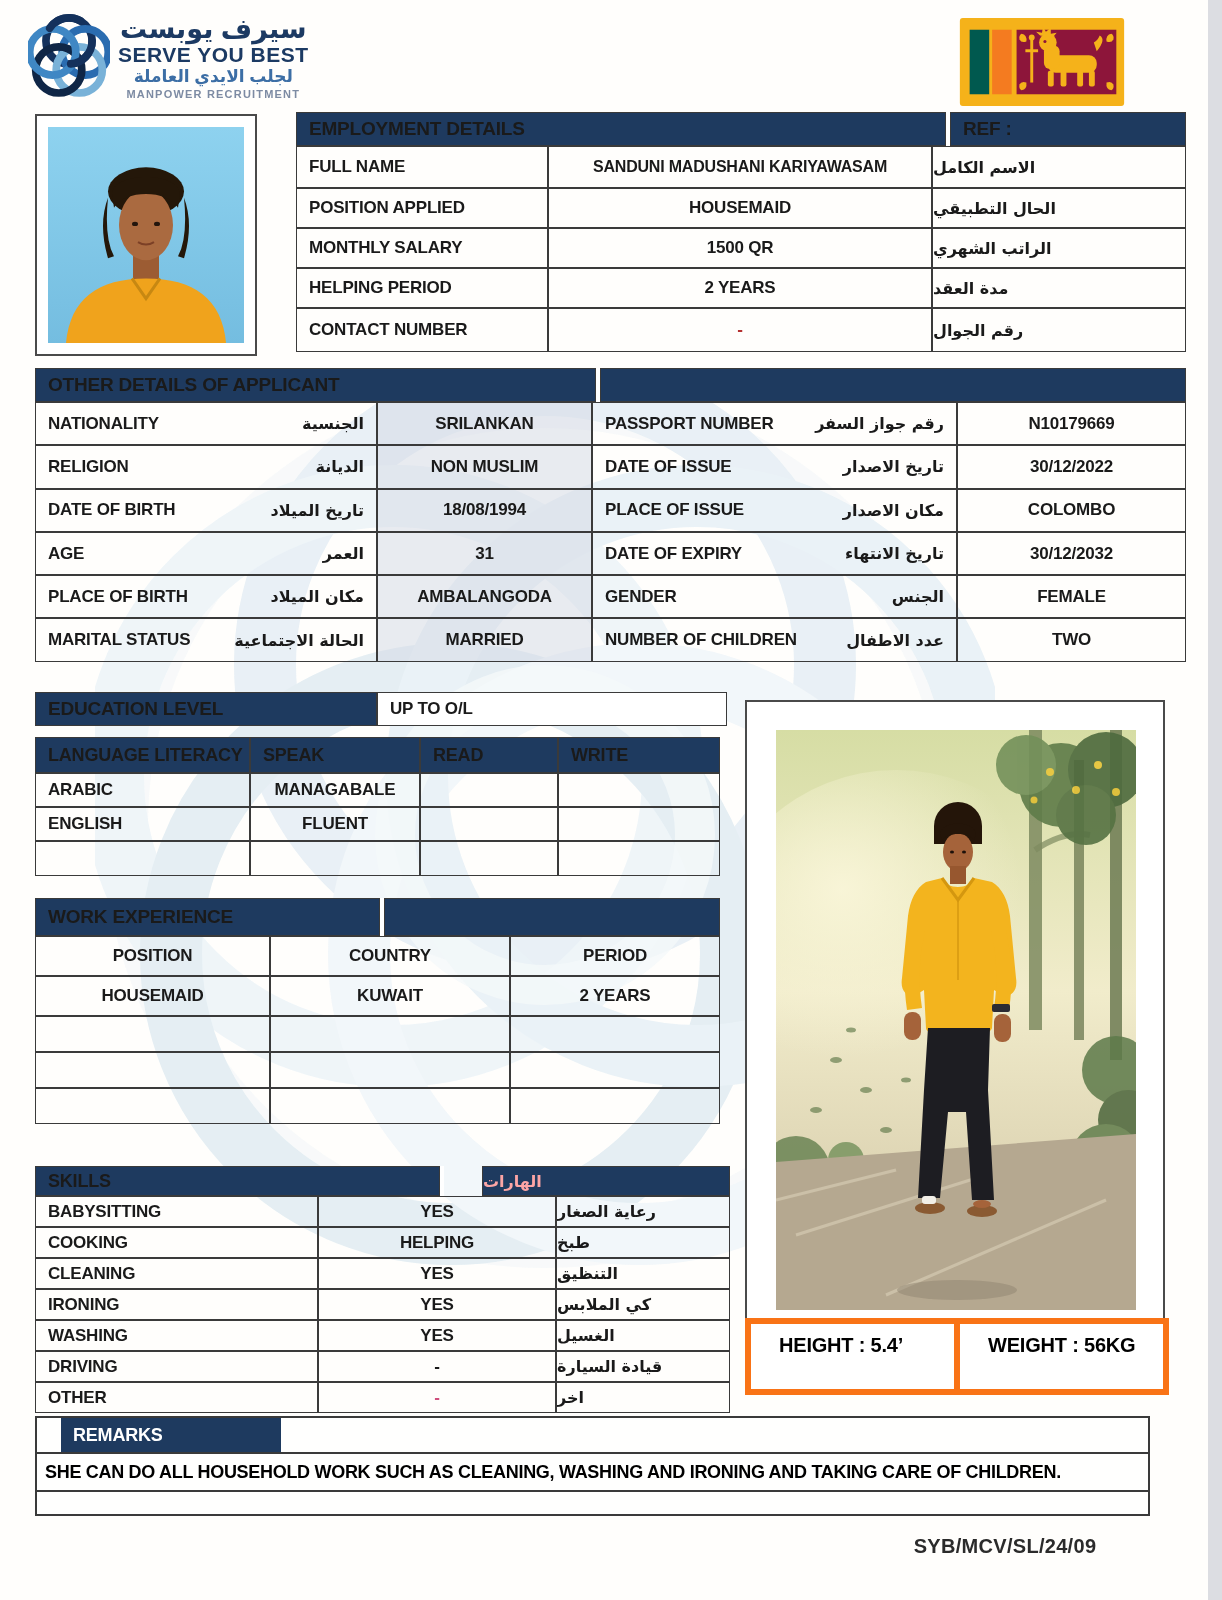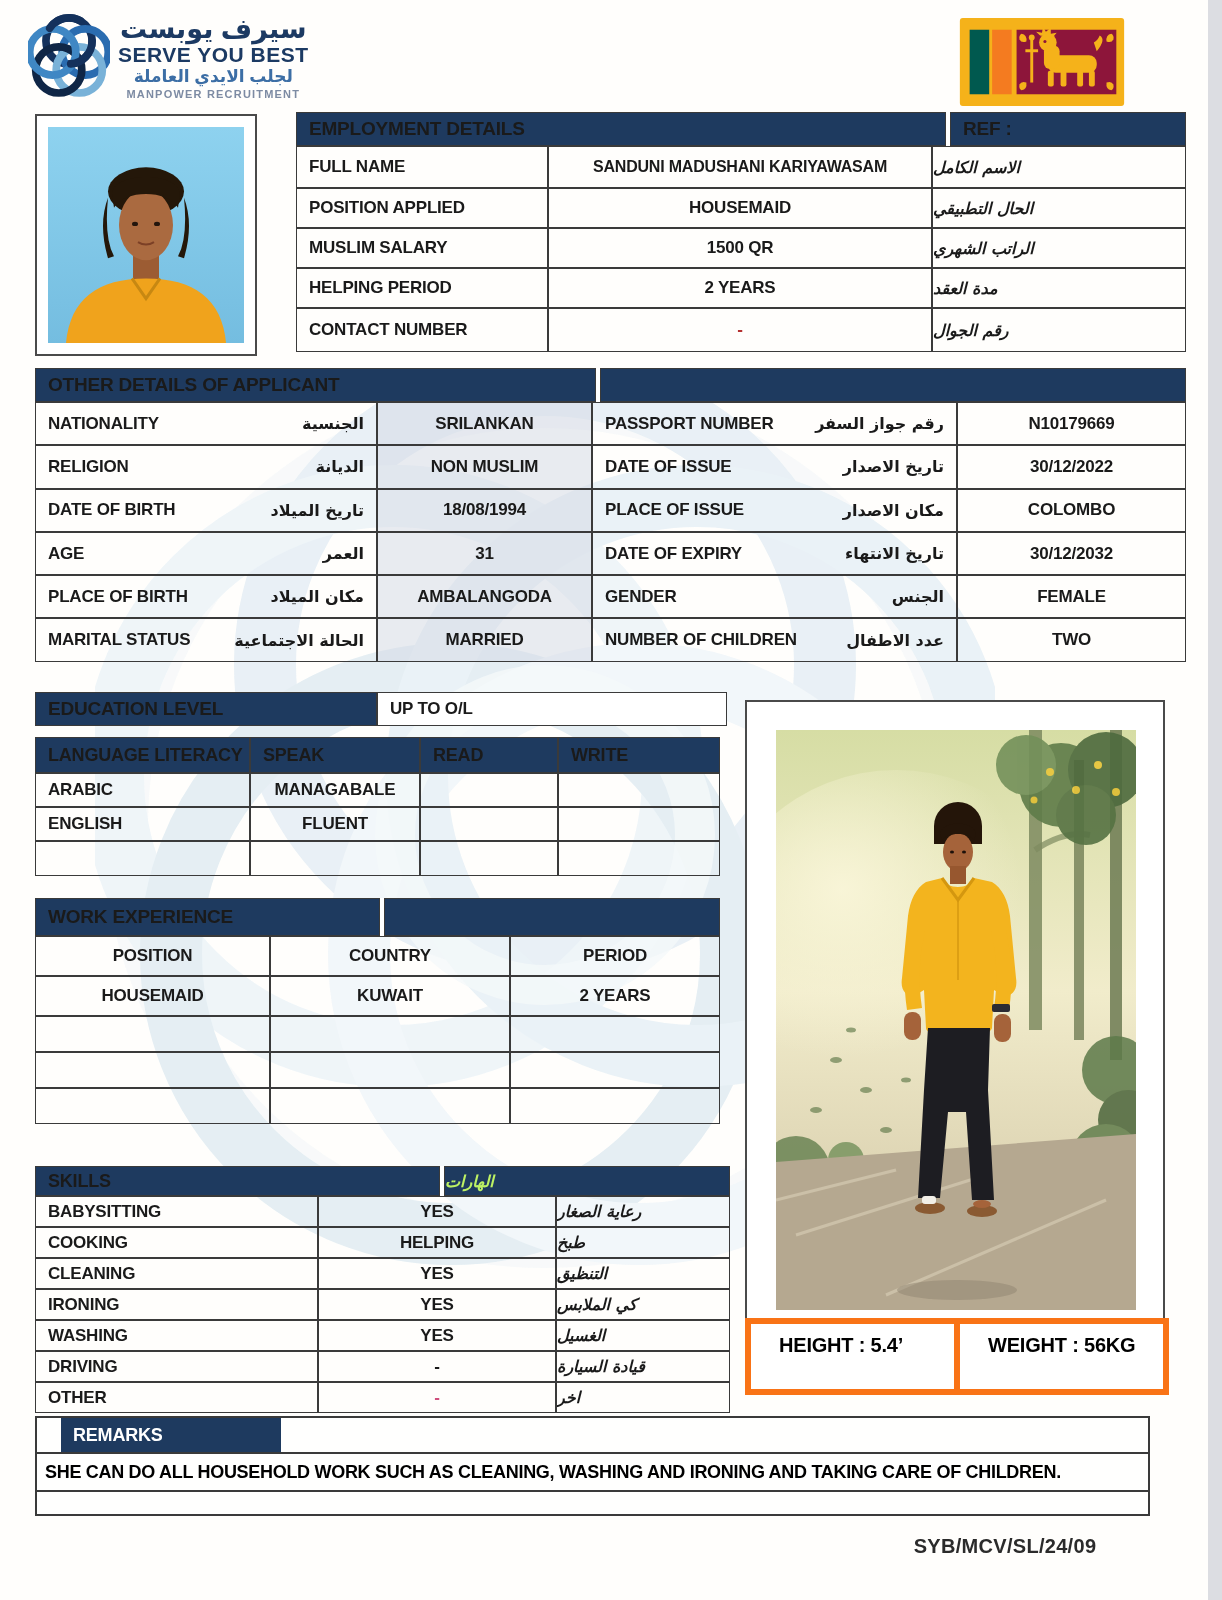--- a/index.html
+++ b/index.html
@@ -21,21 +21,21 @@
   .brand-tag-en { font-size:11px; font-weight:bold; color:#7d8ba3; letter-spacing:1.2px; line-height:1.3; }
   .flag { position:absolute; left:958px; top:18px; width:168px; height:88px; z-index:2; }
 
   
   .navy { background:#1e3a5f; color:#ffffff; }
   .tblwrap { position:absolute; z-index:2; }
   .grid { display:grid; }
   .cell { border:1px solid #3a3a3a; display:flex; align-items:center; font-weight:bold; font-size:17px; color:#1a1a1a; letter-spacing:-.2px; overflow:hidden; }
   .lbl { justify-content:flex-start; padding-left:12px; }
   .val { justify-content:center; text-align:center; }
-  .ar  { justify-content:flex-end; padding-right:14px; direction:rtl; font-family:"DejaVu Sans",sans-serif; font-size:16px;font-style:italic; }
+  .ar  { justify-content:flex-end; padding-right:14px; direction:rtl; font-family:"DejaVu Sans",sans-serif; font-size:16px; }
   .two { justify-content:space-between; padding:0 12px 0 12px; }
   .two .en { white-space:nowrap; }
   .two .arb { direction:rtl; font-family:"DejaVu Sans",sans-serif; font-size:16px; white-space:nowrap; }
   .hdrcell { display:flex; align-items:center; padding-left:12px; font-weight:bold; font-size:18px; letter-spacing:-.2px; }
   .tint { background:rgba(213,218,230,.55); }
   .red { color:#b43030; }
   .pink { color:#cf4f7d; }
 
   
   .photo-small { position:absolute; left:35px; top:114px; width:222px; height:242px; border:2px solid #4a4a4a; background:#ffffff; padding:11px; z-index:2; }
@@ -143,21 +143,21 @@
       <div style="background:#fff;"></div>
       <div class="cell navy hdrcell" style="font-size:19px;">REF :</div>
     </div>
     <div class="grid" style="grid-template-columns:252px 384px 254px; grid-template-rows:42px 40px 40px 40px 44px;">
       <div class="cell lbl">FULL NAME</div>
       <div class="cell val" style="font-size:16px;">SANDUNI MADUSHANI KARIYAWASAM</div>
       <div class="cell ar">الاسم الكامل</div>
       <div class="cell lbl">POSITION APPLIED</div>
       <div class="cell val">HOUSEMAID</div>
       <div class="cell ar">الحال التطبيقي</div>
-      <div class="cell lbl">MUSLIM SALARY</div>
+      <div class="cell lbl">MONTHLY SALARY</div>
       <div class="cell val">1500 QR</div>
       <div class="cell ar">الراتب الشهري</div>
       <div class="cell lbl">HELPING PERIOD</div>
       <div class="cell val">2 YEARS</div>
       <div class="cell ar">مدة العقد</div>
       <div class="cell lbl">CONTACT NUMBER</div>
       <div class="cell val red">-</div>
       <div class="cell ar">رقم الجوال</div>
     </div>
   </div>
@@ -282,21 +282,21 @@
       <div class="cell val"></div>
       <div class="cell val"></div>
       <div class="cell val"></div>
     </div>
   </div>
 
   <div class="tblwrap" style="left:35px; top:1166px; width:695px;">
     <div class="grid" style="grid-template-columns:405px 4px 286px; height:30px;">
       <div class="cell navy hdrcell">SKILLS</div>
       <div style="background:#fff;"></div>
-      <div class="cell navy ar" style="color:#bef264;">الهارات</div>
+      <div class="cell navy ar" style="color:#fca5a5;margin-left:38px;">الهارات</div>
     </div>
     <div class="grid" style="grid-template-columns:283px 238px 174px; grid-template-rows:repeat(7,31px);">
       <div class="cell lbl">BABYSITTING</div>
       <div class="cell val">YES</div>
       <div class="cell ar">رعاية الصغار</div>
       <div class="cell lbl">COOKING</div>
       <div class="cell val">HELPING</div>
       <div class="cell ar">طبخ</div>
       <div class="cell lbl">CLEANING</div>
       <div class="cell val">YES</div>

